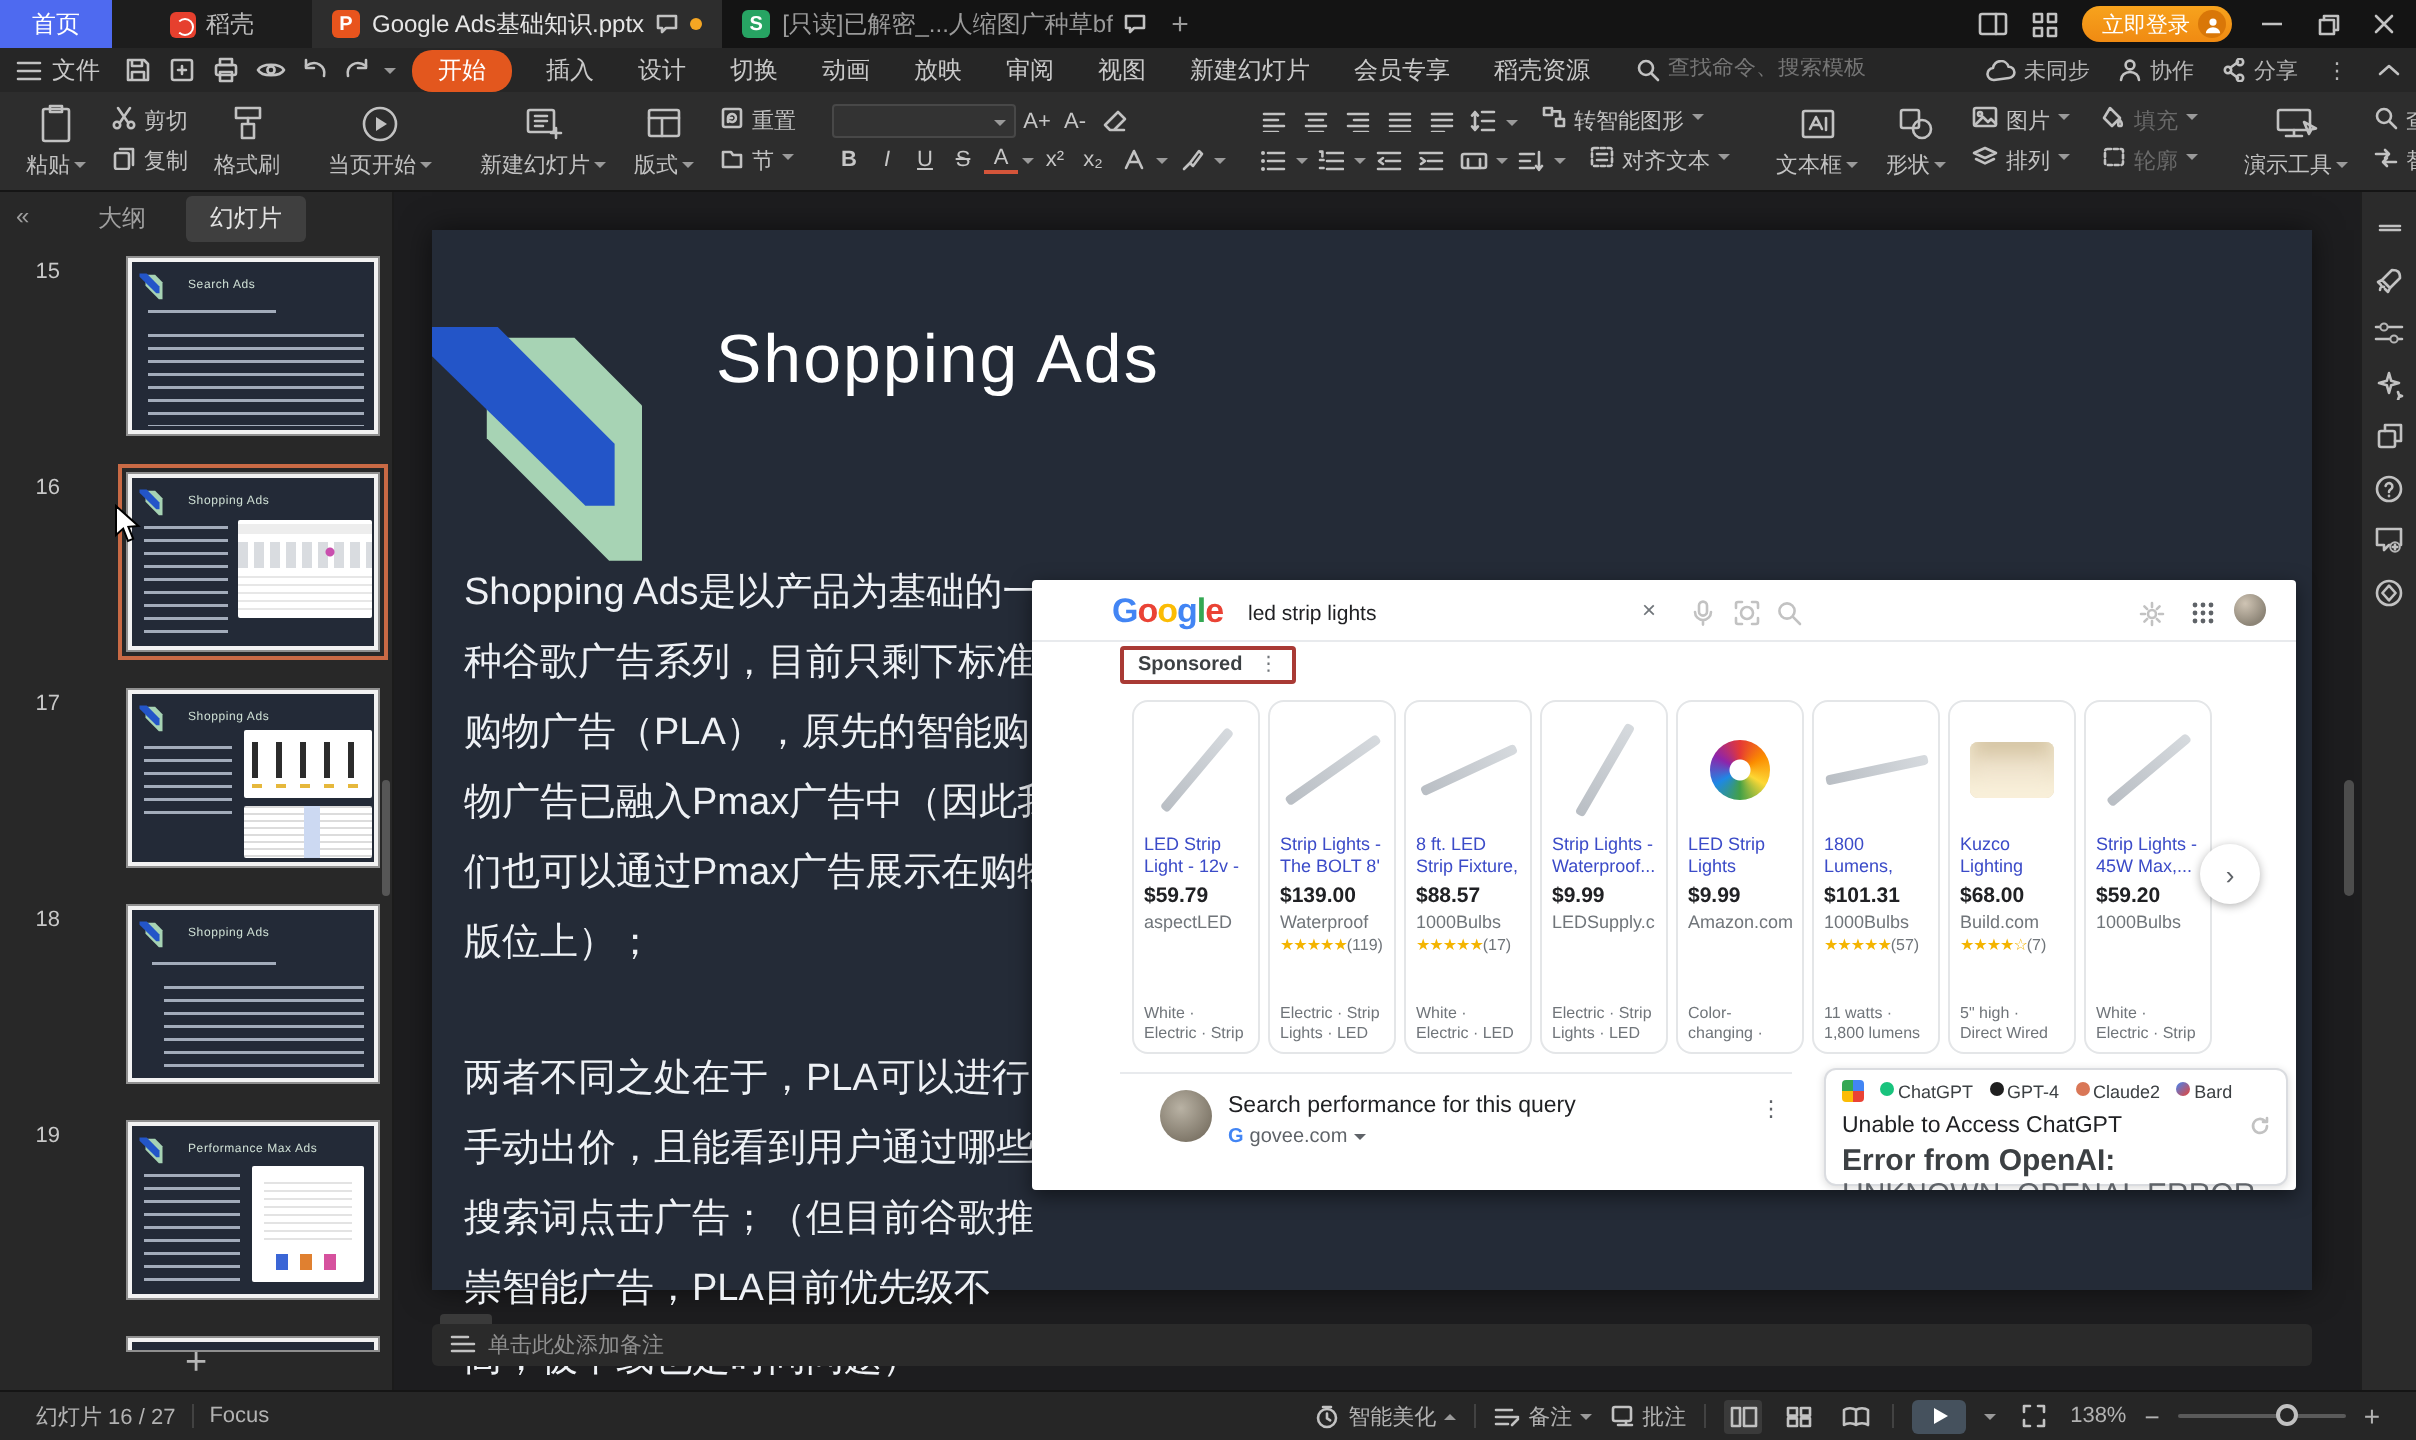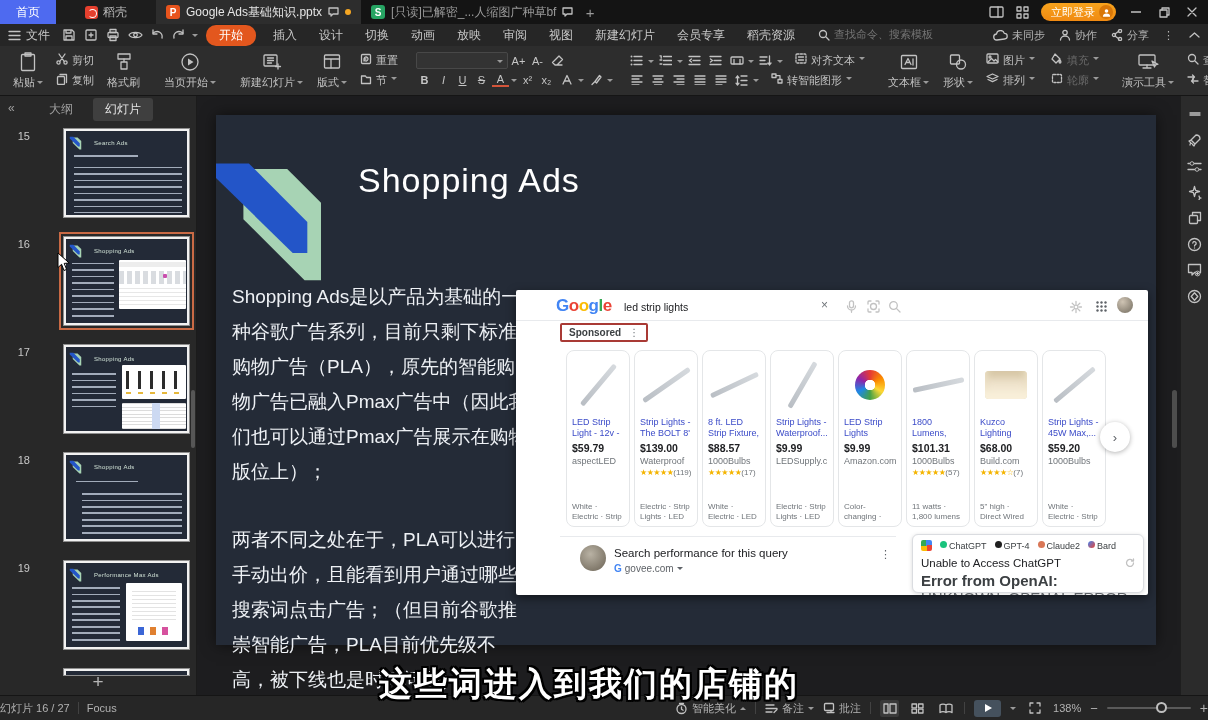--- a/index.html
+++ b/index.html
@@ -121,21 +121,21 @@
   .g-ai{position:absolute;left:396px;top:244px;width:232px;height:59px;background:#fff;border:1px solid #dadce0;border-radius:6px;box-shadow:0 1px 4px rgba(0,0,0,.15);padding:5px 8px}
   .ai-tabs{display:flex;align-items:center;gap:8px;font-size:9px;color:#3c4043}
   .ai-ext{width:11px;height:11px;border-radius:2px;background:conic-gradient(#4285F4 0 25%,#EA4335 0 50%,#FBBC05 0 75%,#34A853 0);flex:none}
   .ai-dot{width:7px;height:7px;border-radius:50%;display:inline-block;margin-right:2px;vertical-align:0}
   .ai-tab{display:flex;}
   .ai-title{display:flex;align-items:center;justify-content:space-between;font-size:11.5px;color:#202124;margin-top:6px}
   .ai-err{font-size:15px;margin-top:3px;color:#5f6368}
   .ai-err b{color:#3c4043}
 
   
-  .statusbar{position:absolute;left:0;bottom:0;width:100%;height:25px;background:#262626;border-top:1px solid #151515;display:flex;align-items:center;font-size:11px;color:#b2b2b2;padding:0 0;gap:8px}
+  .statusbar{position:absolute;left:0;bottom:0;width:100%;height:25px;background:#262626;border-top:1px solid #151515;display:flex;align-items:center;font-size:11px;color:#b2b2b2;padding:0 18px;gap:8px}
   .sdiv{width:1px;height:12px;background:#424242}
   .sb-right{margin-left:auto;display:flex;align-items:center;gap:9px}
   .sb-item{display:flex;align-items:center;gap:4px}
   .playbtn{width:27px;height:17px;background:#45515d;border-radius:3px;display:flex;align-items:center;justify-content:center}
   .playtri{width:0;height:0;border-left:7px solid #fff;border-top:4.5px solid transparent;border-bottom:4.5px solid transparent;margin-left:2px}
   .zslider{width:84px;height:2px;background:#5a5a5a;position:relative;border-radius:1px}
   .zthumb{position:absolute;left:58%;top:-5px;width:11px;height:11px;border:2px solid #c0c0c0;border-radius:50%;background:#262626}
   .zplus{font-size:14px;color:#b2b2b2}
 
   
@@ -426,20 +426,62 @@
               <path class="ic" d="M2,10.5 L5,7.5 M5,7.5 L9.5,1.5 L11,3 L6.5,9 z"></path>
             </svg>
           </span>
           <span class="caret"></span>
       </div>
     </div>
     <div class="vdiv"></div>
     <div class="stackcol">
       <div class="fmtrow">
         <span class="ib">
+            <svg width="12" height="10" viewBox="0 0 12 10">
+              <path class="ic" d="M1,1 h10 M1,4 h7 M1,7 h10 M1,10 h7"></path>
+            </svg>
+          </span>
+        <span class="ib">
+            <svg width="12" height="10" viewBox="0 0 12 10">
+              <path class="ic" d="M1,1 h10 M2.5,4 h7 M1,7 h10 M2.5,10 h7"></path>
+            </svg>
+          </span>
+        <span class="ib">
+            <svg width="12" height="10" viewBox="0 0 12 10">
+              <path class="ic" d="M1,1 h10 M4,4 h7 M1,7 h10 M4,10 h7"></path>
+            </svg>
+          </span>
+        <span class="ib">
+            <svg width="12" height="10" viewBox="0 0 12 10">
+              <path class="ic" d="M1,1 h10 M1,4 h10 M1,7 h10 M1,10 h10"></path>
+            </svg>
+          </span>
+        <span class="ib">
+            <svg width="12" height="10" viewBox="0 0 12 10">
+              <path class="ic" d="M1,1 h10 M1,4 h10 M1,7 h10 M1,10 h6"></path>
+            </svg>
+          </span>
+        <span class="ib">
+            <svg width="13" height="11" viewBox="0 0 13 11">
+              <path class="ic" d="M6,1 h6 M6,5.5 h6 M6,10 h6 M2.5,1 v9 M1,2.8 L2.5,1 L4,2.8 M1,8.2 L2.5,10 L4,8.2"></path>
+            </svg>
+          </span>
+          <span class="caret"></span>
+        <span class="smallbtn" style="margin-left:6px">
+            <svg width="12" height="11" viewBox="0 0 12 11">
+              <rect class="ic" x="1" y="1" width="4" height="3.5"></rect>
+              <rect class="ic" x="7" y="6.5" width="4" height="3.5"></rect>
+              <path class="ic" d="M5,2.7 h4 v3.8"></path>
+            </svg>
+            <span>转智能图形</span>
+            <span class="caret"></span>
+          </span>
+      </div>
+      <div class="fmtrow">
+        <span class="ib">
             <svg width="13" height="11" viewBox="0 0 13 11">
               <circle cx="1.5" cy="1.5" r="1" fill="#c2c2c2"></circle>
               <circle cx="1.5" cy="5.5" r="1" fill="#c2c2c2"></circle>
               <circle cx="1.5" cy="9.5" r="1" fill="#c2c2c2"></circle>
               <path class="ic" d="M4,1.5 h8 M4,5.5 h8 M4,9.5 h8"></path>
             </svg>
           </span>
           <span class="caret"></span>
         <span class="ib">
             <svg width="13" height="11" viewBox="0 0 13 11">
@@ -469,62 +511,20 @@
               <path class="ic" d="M1,2 h7 M1,5.5 h5 M1,9 h7 M10.5,1 v9 M9,8 l1.5,1.8 L12,8"></path>
             </svg>
           </span>
           <span class="caret"></span>
         <span class="smallbtn" style="margin-left:6px">
             <svg width="12" height="11" viewBox="0 0 12 11">
               <rect class="ic" x="1" y="1" width="10" height="9" rx="1" stroke-dasharray="2 1.4"></rect>
               <path class="ic" d="M3.5,4 h5 M3.5,7 h5"></path>
             </svg>
             <span>对齐文本</span>
-            <span class="caret"></span>
-          </span>
-      </div>
-      <div class="fmtrow">
-        <span class="ib">
-            <svg width="12" height="10" viewBox="0 0 12 10">
-              <path class="ic" d="M1,1 h10 M1,4 h7 M1,7 h10 M1,10 h7"></path>
-            </svg>
-          </span>
-        <span class="ib">
-            <svg width="12" height="10" viewBox="0 0 12 10">
-              <path class="ic" d="M1,1 h10 M2.5,4 h7 M1,7 h10 M2.5,10 h7"></path>
-            </svg>
-          </span>
-        <span class="ib">
-            <svg width="12" height="10" viewBox="0 0 12 10">
-              <path class="ic" d="M1,1 h10 M4,4 h7 M1,7 h10 M4,10 h7"></path>
-            </svg>
-          </span>
-        <span class="ib">
-            <svg width="12" height="10" viewBox="0 0 12 10">
-              <path class="ic" d="M1,1 h10 M1,4 h10 M1,7 h10 M1,10 h10"></path>
-            </svg>
-          </span>
-        <span class="ib">
-            <svg width="12" height="10" viewBox="0 0 12 10">
-              <path class="ic" d="M1,1 h10 M1,4 h10 M1,7 h10 M1,10 h6"></path>
-            </svg>
-          </span>
-        <span class="ib">
-            <svg width="13" height="11" viewBox="0 0 13 11">
-              <path class="ic" d="M6,1 h6 M6,5.5 h6 M6,10 h6 M2.5,1 v9 M1,2.8 L2.5,1 L4,2.8 M1,8.2 L2.5,10 L4,8.2"></path>
-            </svg>
-          </span>
-          <span class="caret"></span>
-        <span class="smallbtn" style="margin-left:6px">
-            <svg width="12" height="11" viewBox="0 0 12 11">
-              <rect class="ic" x="1" y="1" width="4" height="3.5"></rect>
-              <rect class="ic" x="7" y="6.5" width="4" height="3.5"></rect>
-              <path class="ic" d="M5,2.7 h4 v3.8"></path>
-            </svg>
-            <span>转智能图形</span>
             <span class="caret"></span>
           </span>
       </div>
     </div>
     <div class="vdiv"></div>
     <div class="bigbtn">
       <svg width="20" height="20" viewBox="0 0 20 20">
           <rect class="ic" x="2.5" y="3.5" width="15" height="13" rx="1"></rect>
           <path class="ic" d="M6,12.5 L9,6.5 L12,12.5 M7,10.5 h4 M14,7 v6"></path>
         </svg>
@@ -855,20 +855,27 @@
             <span>Unable to Access ChatGPT</span>
             <svg width="10" height="10" viewBox="0 0 10 10">
                 <path class="ic" d="M8.5,5 a3.5,3.5 0 1 1 -1,-2.5 M8.5,1 v2 h-2" stroke="#5f6368" stroke-width="1.1"></path>
               </svg>
           </div>
           <div class="ai-err"><b>Error from OpenAI:</b> <span>UNKNOWN_OPENAI_ERROR</span></div>
         </div>
       </div>
     </div>
 
+    <div class="notesbar">
+      <div class="notes-grip"></div>
+      <svg width="13" height="11" viewBox="0 0 13 11">
+          <path class="ic" d="M1,1.5 h8 M1,5 h11 M1,8.5 h11" stroke="#8f8f8f"></path>
+        </svg>
+      <span>单击此处添加备注</span>
+    </div>
     <div class="vscroll"></div>
   </div>
 
   <div class="rstrip">
     <div class="ritem">
         <svg width="12" height="4" viewBox="0 0 12 4">
           <path class="ic" d="M1,1 h10 M1,3 h10" stroke="#6f6f6f" stroke-width="1"></path>
         </svg>
       </div>
     <div class="ritem">
@@ -977,17 +984,16 @@
         </span>
       <span>138%</span>
       <span style="font-size:13px">−</span>
       <span class="zslider">
           <span class="zthumb"></span>
         </span>
       <span class="zplus">+</span>
     </div>
   </div>
 
-  <div class="subtitle">这些词进入到我们的店铺的</div>
   <svg class="cursor" width="14" height="20" viewBox="0 0 14 20">
     <path d="M1,1 L1,15.5 L4.6,12.3 L7,18.5 L9.6,17.4 L7.2,11.4 L12.2,11 Z" fill="#fff" stroke="#000" stroke-width="1"></path>
   </svg>
 </div>
 
 </body></html>

